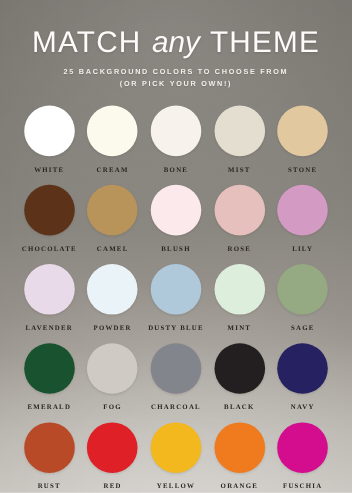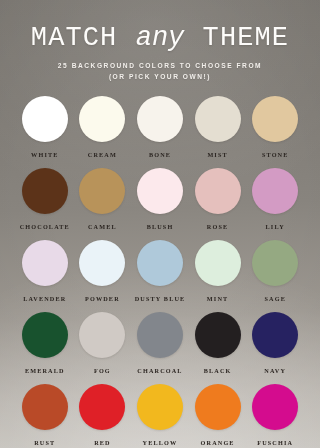--- a/index.html
+++ b/index.html
@@ -41,21 +41,21 @@
   .header {
     position: relative;
     z-index: 2;
     padding-top: 24px;
     text-align: center;
   }
 
   .title {
     margin: 0;
     color: #fdfcfa;
-    font-family: Liberation Mono, monospace;
+    font-family: Liberation Sans, sans-serif;
     font-size: 27px;
     line-height: 1.04;
     font-weight: 400;
     letter-spacing: 1.1px;
     white-space: nowrap;
     text-shadow: 0 1px 2px rgba(60,56,52,0.22);
   }
   .title .em {
     font-style: italic;
     letter-spacing: 0px;

